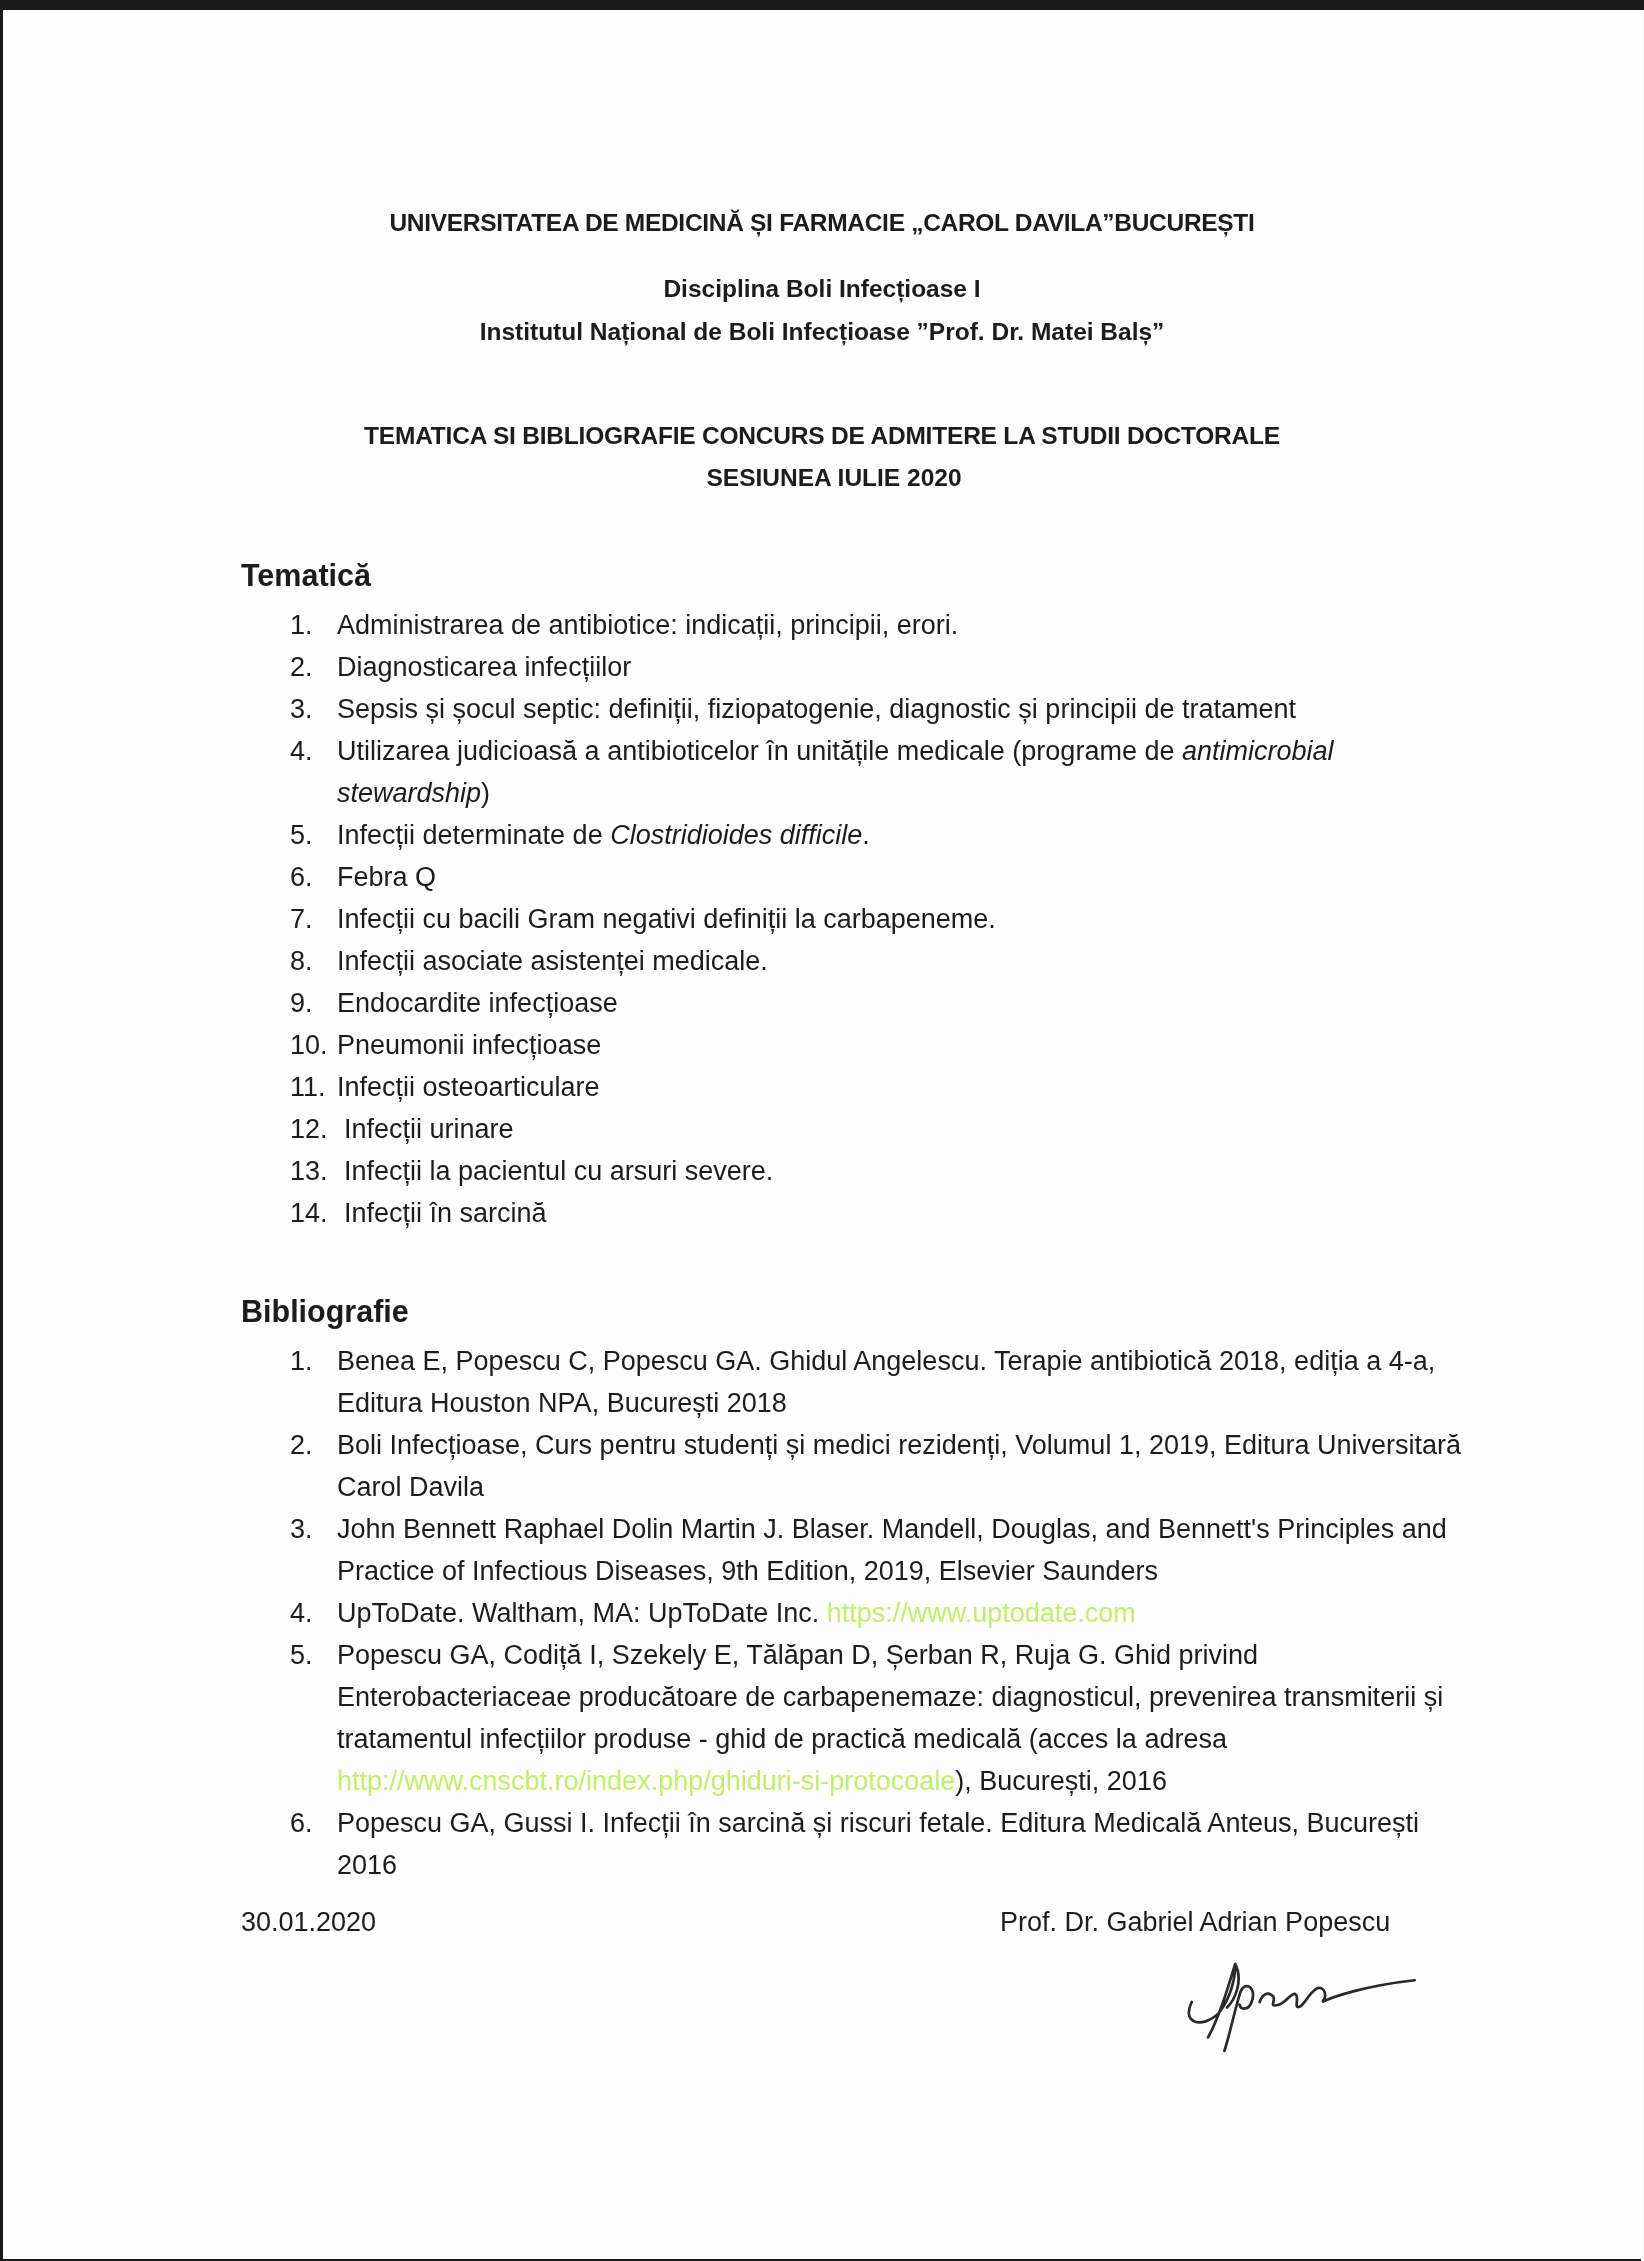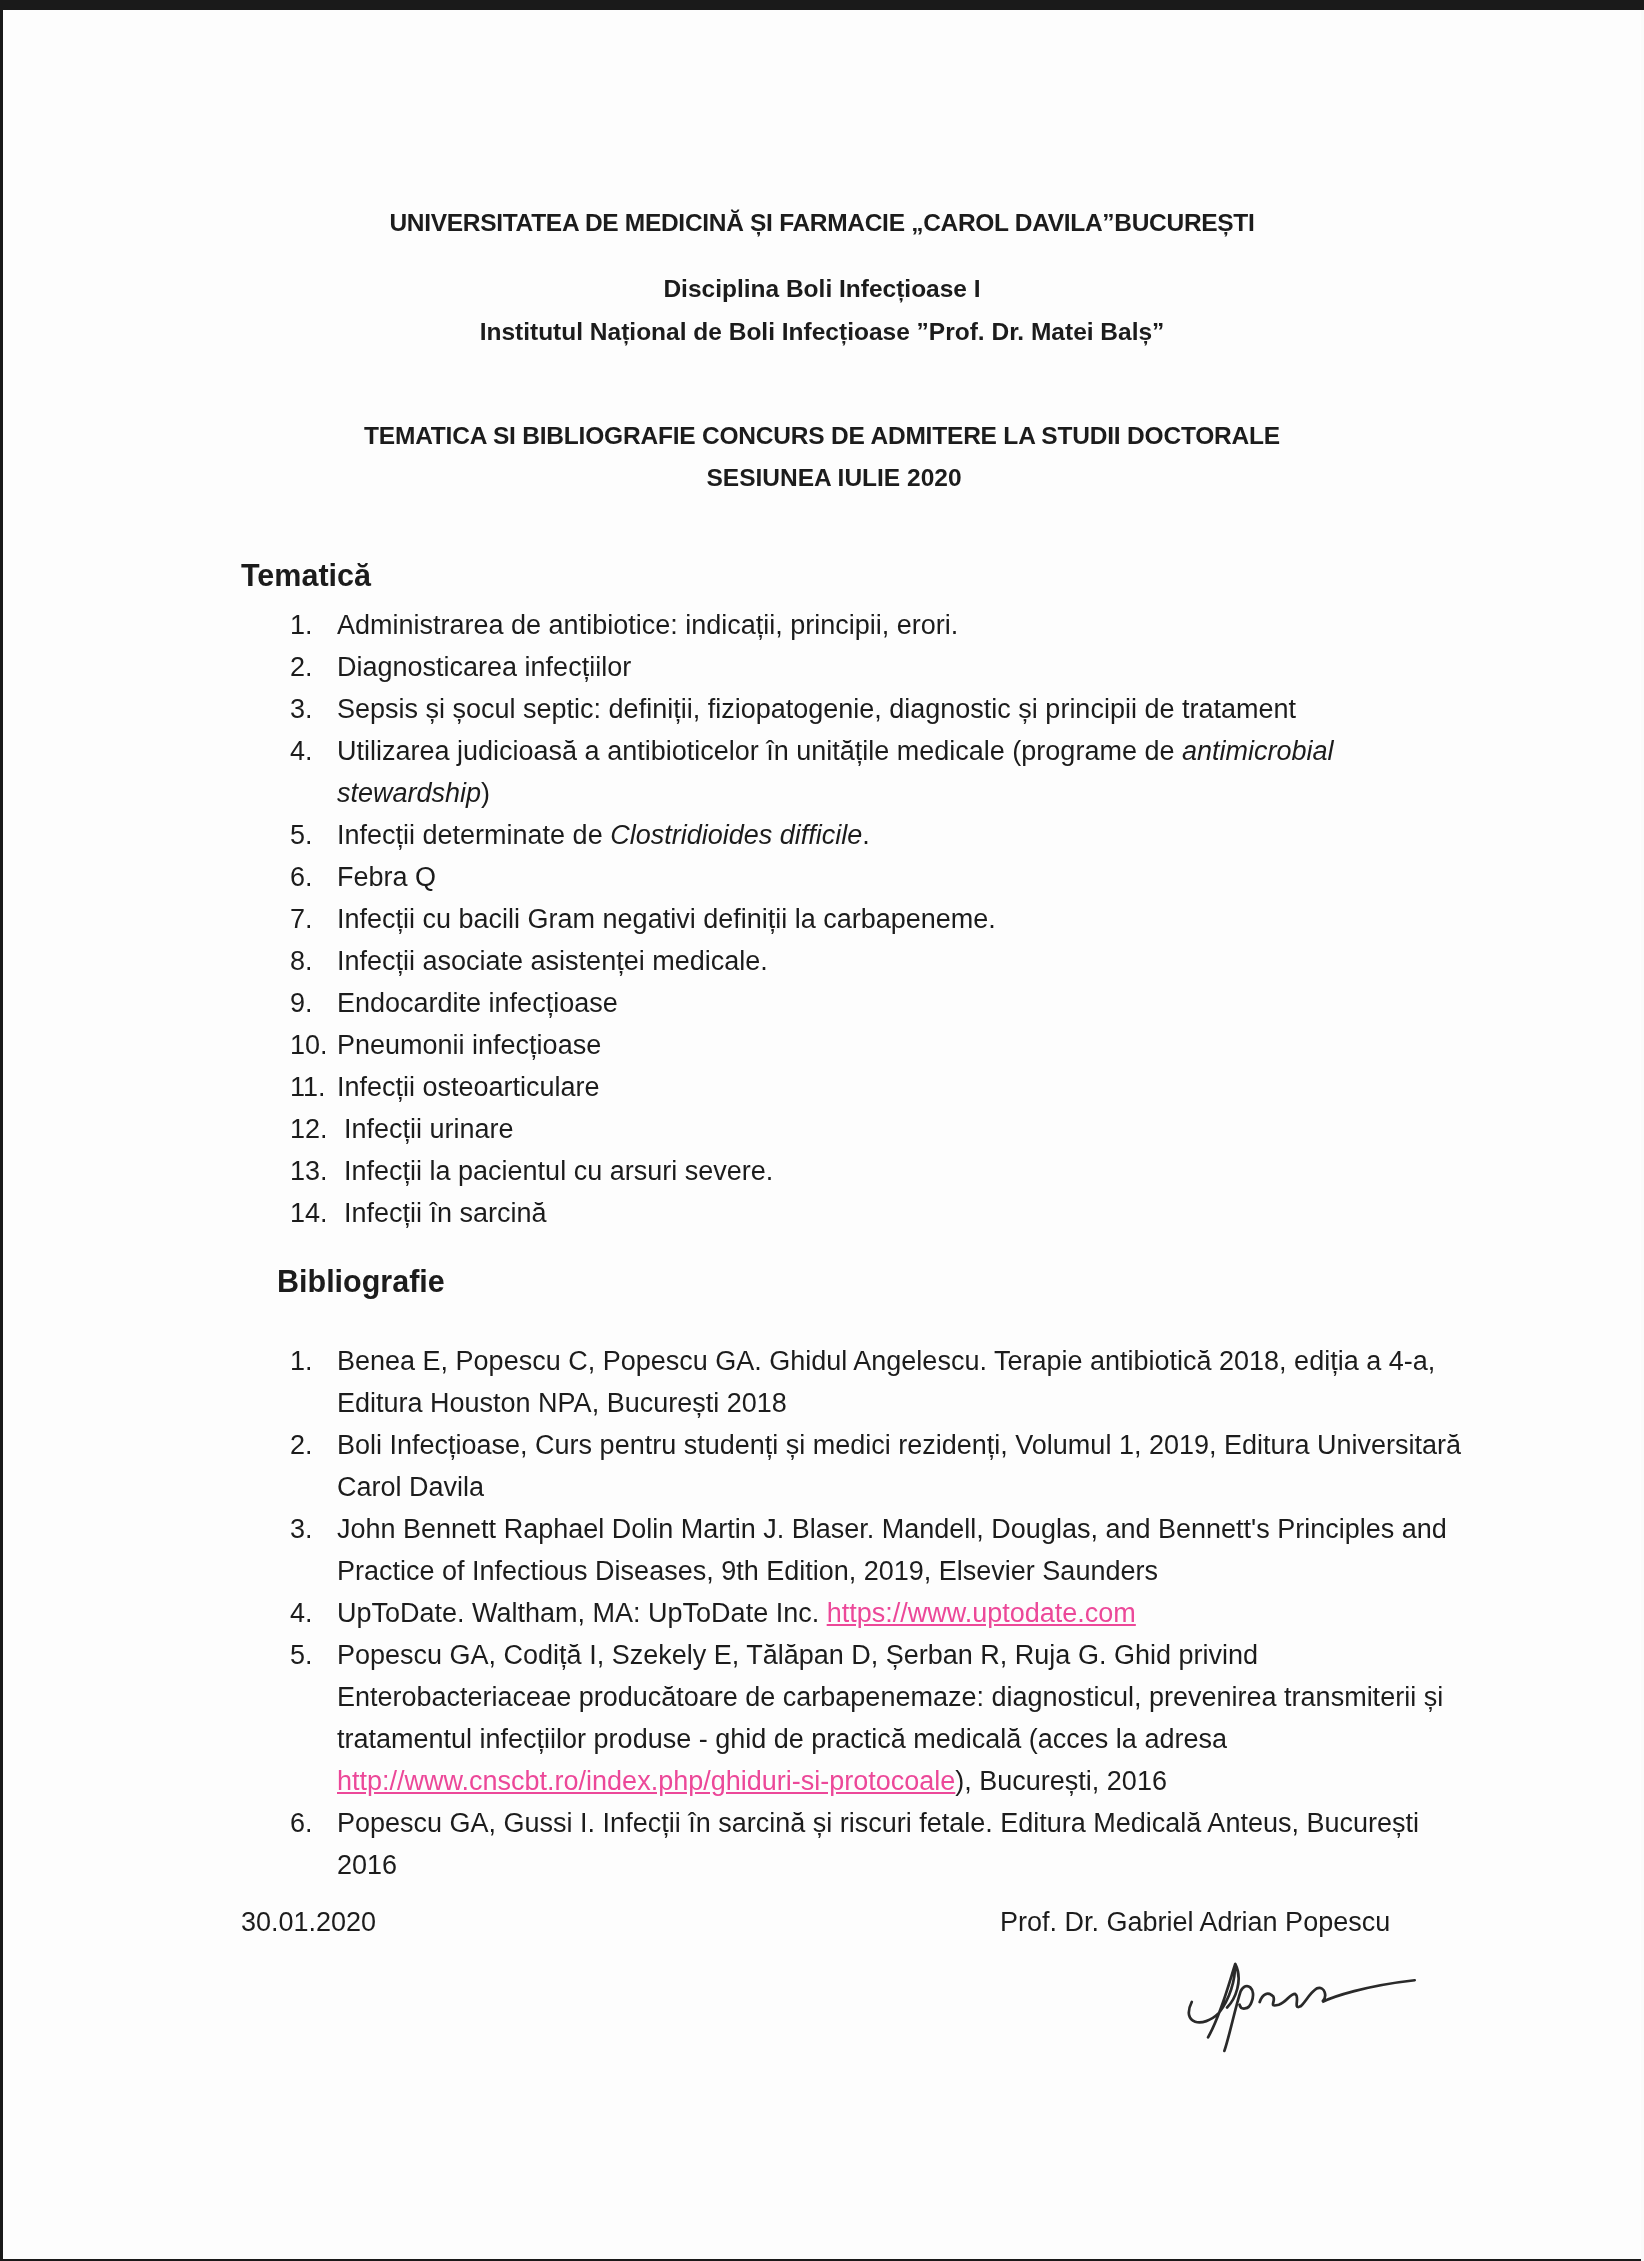--- a/index.html
+++ b/index.html
@@ -25,35 +25,35 @@
     .h-disc { top: 275px; font-size: 24.5px; }
     .h-inst { top: 318px; font-size: 24.5px; }
     .h-tema { top: 422px; font-size: 24.5px; letter-spacing: -0.2px; }
     .h-ses  { top: 464px; font-size: 24.5px; margin-left: 12px; }
 
     .section-title {
       position: absolute; left: 241px;
       font-size: 30.5px; font-weight: bold;
     }
     .st-tematica { top: 558px; }
-    .st-biblio { top: 1264px; margin-left: 36px; }
+    .st-biblio { top: 1294px; }
 
     ol.list {
       position: absolute; left: 290px; margin: 0; padding: 0;
       list-style: none;
       font-size: 27px;
       line-height: 42px;
       width: 1186px;
     }
     ol.list li { position: relative; padding-left: 47px; }
     ol.list li .num { position: absolute; left: 0; top: 0; }
     ol.list li.wide2 { padding-left: 54px; }
     .list-tematica { top: 604px; }
     .list-biblio { top: 1340px; }
-    .link { color: #ec4899; text-decoration: underline; }
+    .link { color: #bef264; }
     i { font-style: italic; }
 
     .date {
       position: absolute; left: 241px; top: 1907px; font-size: 27px;
     }
     .signer {
       position: absolute; left: 1000px; top: 1907px; font-size: 27px;
     }
     .signature {
       position: absolute; left: 1170px; top: 1942px; width: 261px; height: 120px;

